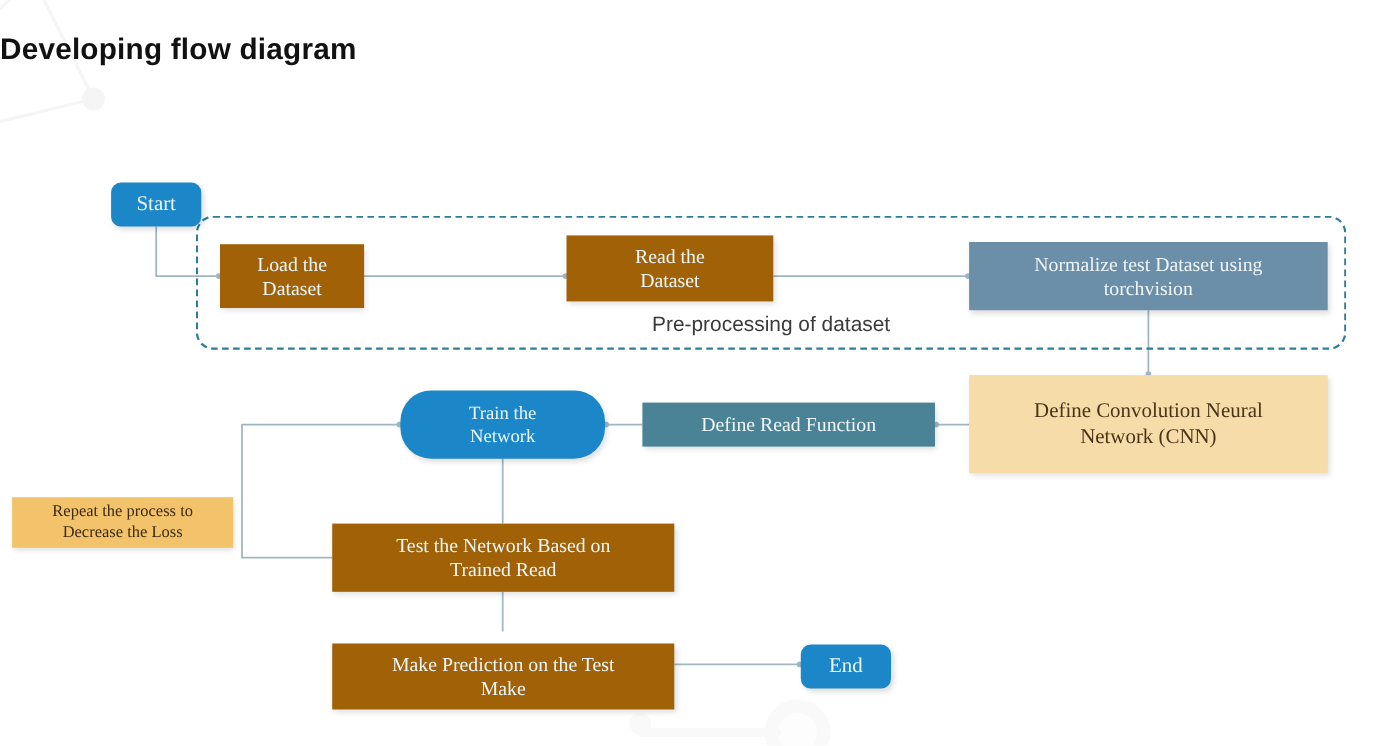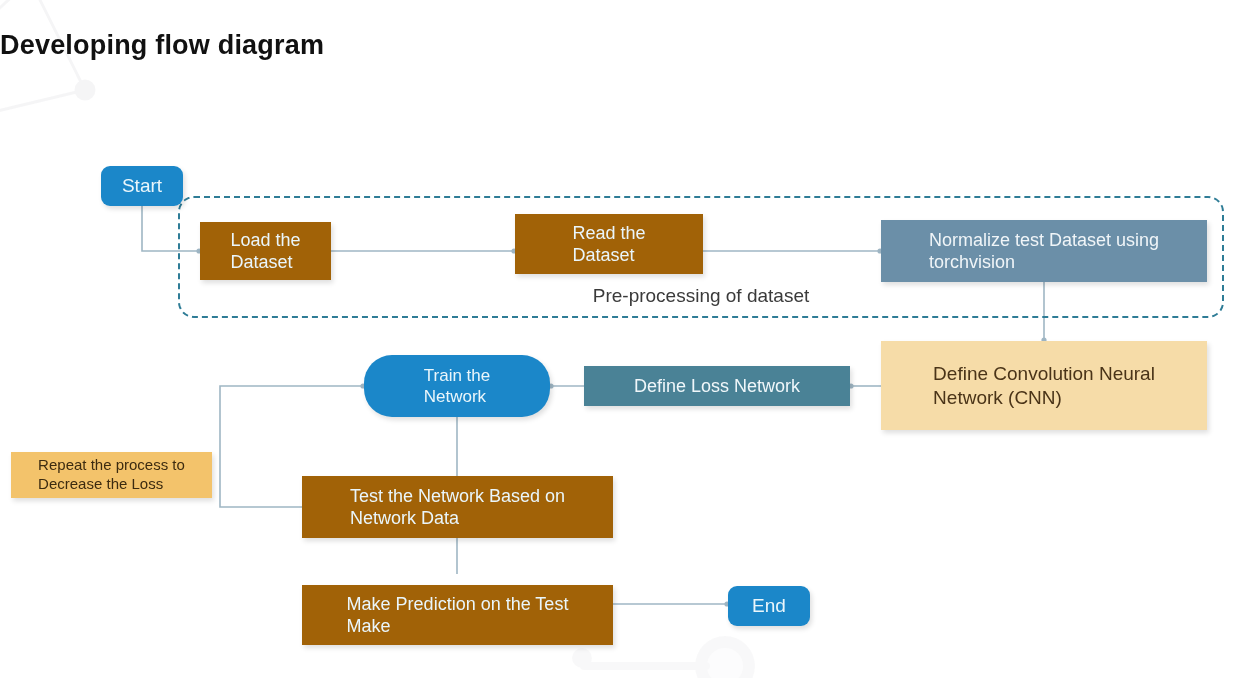--- a/index.html
+++ b/index.html
@@ -65,24 +65,25 @@
     color: #3a3a3a;
   }
 
   
   .node {
     position: absolute;
     box-sizing: border-box;
     display: flex;
     align-items: center;
     justify-content: center;
-    text-align: left;
+    text-align: center;
     line-height: 1.25;
     padding: 20px 10px;
     box-shadow: 2px 3px 5px rgba(0,0,0,0.13);
+    font-family: Liberation Serif, serif;
   }
   .node span { display: block; }
 
   .n-darkblue { background: #a16207; color: #eaf6fb; }
   .n-blue     { background: #1B87C9; color: #eaf6fb; border-radius: 9px; }
   .n-steel    { background: #6B8FA8; color: #f0f5f8; }
   .n-teal     { background: #4A8296; color: #f0f7fa; }
   .n-tan      { background: #F6DCA8; color: #4a3418; }
   .n-amber    { background: #F3C36B; color: #3c2b10; }
 
@@ -192,41 +193,41 @@
   </div>
 
   <div class="node n-steel" id="node-normalize">
     <div>
       <span>Normalize test Dataset using</span>
       <span>torchvision</span>
     </div>
   </div>
 
   <div class="node n-teal" id="node-loss">
-    <span>Define Loss Network</span>
+    <span>Define Read Function</span>
   </div>
 
   <div class="node n-blue" id="node-train">
     <div>
       <span>Train the</span>
       <span>Network</span>
     </div>
   </div>
 
   <div class="node n-amber" id="node-repeat">
     <div>
       <span>Repeat the process to</span>
       <span>Decrease the Loss</span>
     </div>
   </div>
 
   <div class="node n-darkblue" id="node-test">
     <div>
       <span>Test the Network Based on</span>
-      <span>Network Data</span>
+      <span>Trained Read</span>
     </div>
   </div>
 
   <div class="node n-darkblue" id="node-predict">
     <div>
       <span>Make Prediction on the Test</span>
       <span>Make</span>
     </div>
   </div>
 

